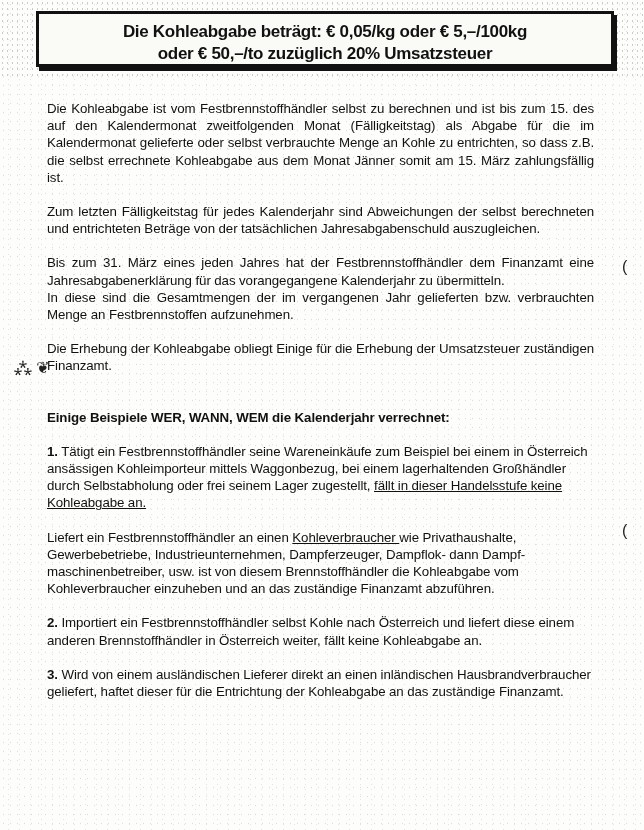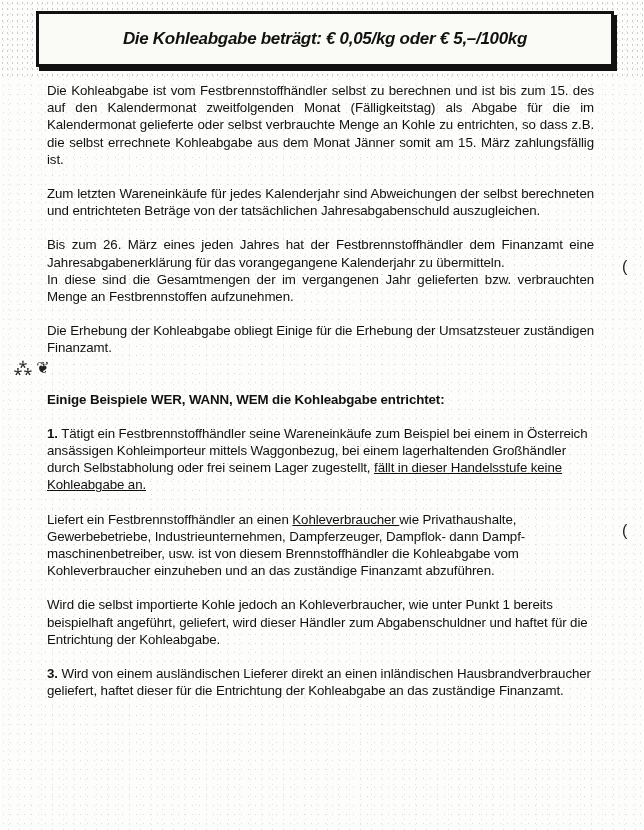--- a/index.html
+++ b/index.html
@@ -31,23 +31,23 @@
     box-shadow: 3px 4px 0 #111;
     background: #fafaf6;
     text-align: center;
     font-weight: bold;
     font-size: 17px;
     line-height: 22px;
     font-family: "Liberation Sans Narrow", "Liberation Sans", sans-serif;
     letter-spacing: -0.3px;
   }
   .header-box .line { display: block; }
-  .header-box .l1 { margin-top: 14px; font-style: italic; }
+  .header-box .l1 { margin-top: 7px; }
   .content {
-    position: absolute; left: 47px; top: 82px; width: 547px;
+    position: absolute; left: 47px; top: 100px; width: 547px;
     font-size: 13.3px; line-height: 17.2px;
     letter-spacing: -0.1px;
   }
   .content p { margin: 0; }
   .just { text-align: justify; }
   .gap { height: 17px; }
   .gap-lg { height: 34px; }
   .bold { font-weight: bold; }
   .u { text-decoration: underline; }
   .mark {
@@ -55,38 +55,39 @@
   }
 </style>
 </head>
 <body>
 
 <div class="speckle"></div>
 <div class="speckle-top"></div>
 
 <div class="header-box">
   <span class="line l1">Die Kohleabgabe beträgt: € 0,05/kg  oder € 5,–/100kg</span>
+  <span class="line">oder € 50,–/to zuzüglich 20% Umsatzsteuer</span>
 </div>
 
 <div class="content">
   <p class="just">Die Kohleabgabe ist vom Festbrennstoffhändler selbst zu berechnen und ist bis zum 15. des auf den Kalendermonat zweitfolgenden Monat (Fälligkeitstag) als Abgabe für die im Kalendermonat gelieferte oder selbst verbrauchte Menge an Kohle zu entrichten, so dass z.B. die selbst errechnete Kohleabgabe aus dem Monat Jänner somit am 15. März zahlungsfällig ist.</p>
   <div class="gap"></div>
-  <p class="just">Zum letzten Wareneinkäufe für jedes Kalenderjahr sind Abweichungen der selbst berechneten und entrichteten Beträge von der tatsächlichen Jahresabgabenschuld auszugleichen.</p>
+  <p class="just">Zum letzten Fälligkeitstag für jedes Kalenderjahr sind Abweichungen der selbst berechneten und entrichteten Beträge von der tatsächlichen Jahresabgabenschuld auszugleichen.</p>
   <div class="gap"></div>
-  <p class="just">Bis zum 26. März eines jeden Jahres hat der Festbrennstoffhändler dem Finanzamt eine Jahresabgabenerklärung für das vorangegangene Kalenderjahr zu übermitteln.</p>
+  <p class="just">Bis zum 31. März eines jeden Jahres hat der Festbrennstoffhändler dem Finanzamt eine Jahresabgabenerklärung für das vorangegangene Kalenderjahr zu übermitteln.</p>
   <p class="just">In diese sind die Gesamtmengen der im vergangenen Jahr gelieferten bzw. verbrauchten Menge an Festbrennstoffen aufzunehmen.</p>
   <div class="gap"></div>
   <p class="just">Die Erhebung der Kohleabgabe obliegt Einige für die Erhebung der Umsatzsteuer zuständigen Finanzamt.</p>
   <div class="gap-lg"></div>
-  <p class="bold">Einige Beispiele  WER, WANN, WEM die Kohleabgabe entrichtet:</p>
+  <p class="bold">Einige Beispiele  WER, WANN, WEM die Kalenderjahr verrechnet:</p>
   <div class="gap"></div>
   <p><span class="bold">1.</span><span> Tätigt ein Festbrennstoffhändler seine Wareneinkäufe zum Beispiel bei einem in Österreich ansässigen Kohleimporteur mittels Waggonbezug, bei einem lagerhaltenden Großhändler durch Selbstabholung oder frei seinem Lager zugestellt, </span><span class="u">fällt in dieser Handelsstufe keine Kohleabgabe an.</span></p>
   <div class="gap"></div>
   <p><span>Liefert ein Festbrennstoffhändler an einen </span><span class="u">Kohleverbraucher </span><span>wie Privathaushalte, Gewerbebetriebe, Industrieunternehmen, Dampferzeuger, Dampflok- dann Dampf-maschinenbetreiber, usw. ist von diesem Brennstoffhändler die Kohleabgabe vom Kohleverbraucher einzuheben und an das zuständige Finanzamt abzuführen.</span></p>
   <div class="gap"></div>
-  <p>Wird die selbst importierte Kohle jedoch an Kohleverbraucher, wie unter Punkt 1 bereits beispielhaft angeführt, geliefert, wird dieser Händler zum Abgabenschuldner und haftet für die Entrichtung der Kohleabgabe.</p>
+  <p><span class="bold">2.</span><span> Importiert ein Festbrennstoffhändler selbst Kohle nach Österreich und liefert diese einem anderen Brennstoffhändler in Österreich weiter, fällt keine Kohleabgabe an.</span></p>
   <div class="gap"></div>
   <p><span class="bold">3.</span><span> Wird von einem ausländischen Lieferer direkt an einen inländischen Hausbrandverbraucher geliefert, haftet dieser für die Entrichtung der Kohleabgabe an das zuständige Finanzamt.</span></p>
 </div>
 
 <span class="mark" style="left:14px; top:356px;">⁂ ❦</span>
 <span class="mark" style="left:622px; top:258px;">(</span>
 <span class="mark" style="left:622px; top:522px;">(</span>
 
 </body></html>

